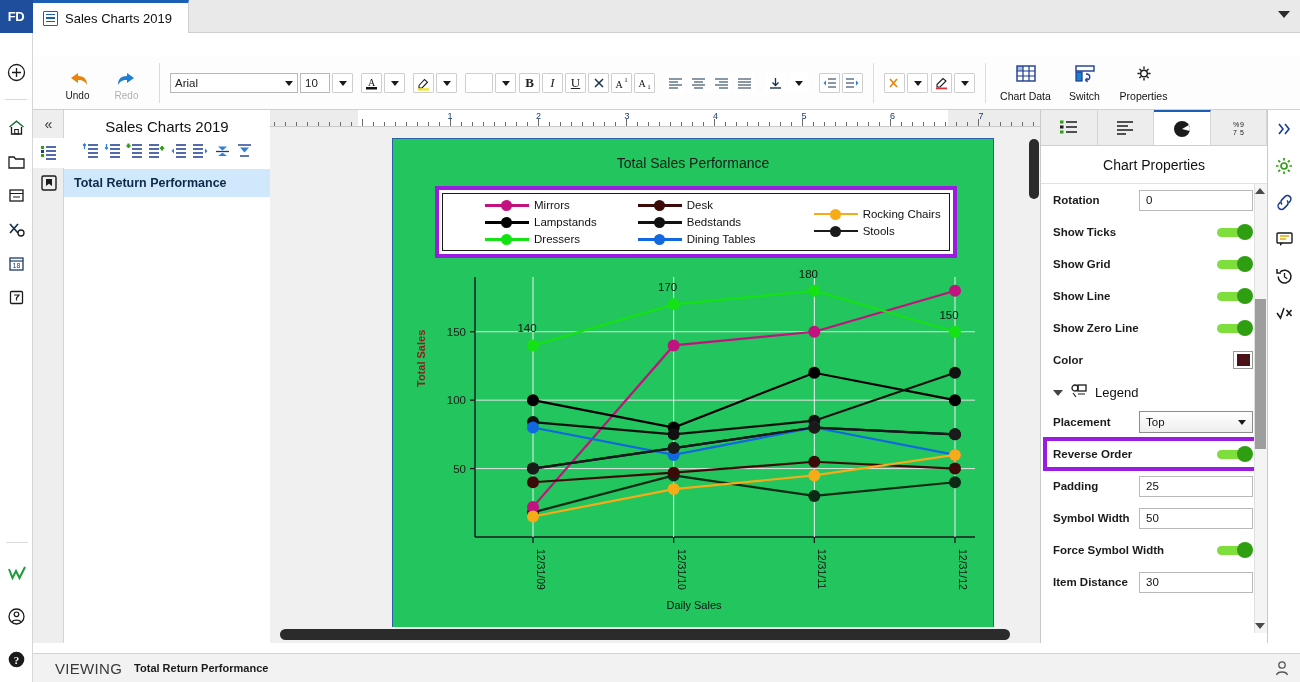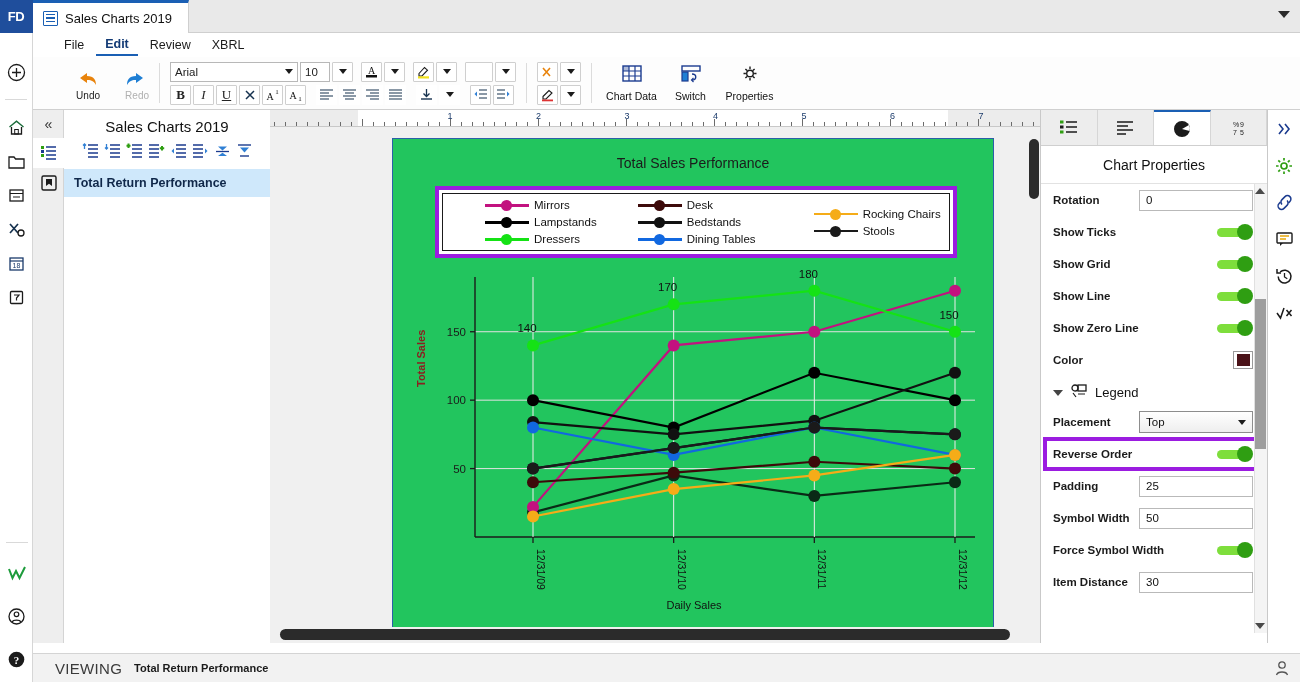--- a/index.html
+++ b/index.html
@@ -57,26 +57,26 @@
   .menu-item.active { color:#123a75; border-bottom:2px solid #1a5fb4; font-weight:bold;}
 
   
   .ribbon {
     position:absolute; left:33px; top:57px; width:1267px; height:53px;
     background:#fdfdfd; border-bottom:1px solid #d0d0d0;
     display:flex; align-items:stretch;
   }
   .rb-group { display:flex; align-items:center; padding:0 7px; gap:4px; }
   .rb-sep { width:1px; background:#dcdcdc; margin:6px 3px; }
-  .rb-big { width:45px; display:flex; flex-direction:column; align-items:flex-end; gap:1px; padding-top:3px;}
+  .rb-big { width:45px; display:flex; flex-direction:column; align-items:center; gap:1px; padding-top:3px;}
   .rb-big .lbl { font-size:10px; color:#1b1b1b; }
   .rb-big .lbl.dim { color:#b0b0b0; }
   .rb-bigicon { width:45px; display:flex; flex-direction:column; align-items:center; gap:2px; }
   .rb-bigicon .lbl { font-size:10.5px; color:#111; white-space:nowrap;}
-  .rb-col2 { display:flex; flex-direction:column; gap:3px; }
+  .rb-col2 { display:flex; flex-direction:row; gap:3px; }
   .rb-row { display:flex; gap:2px; align-items:center; }
   .btn {
     height:20px; min-width:21px; border:1px solid #cfcfcf; background:#fff;
     display:flex; align-items:center; justify-content:center; font-size:11px;
     border-radius:1px;
   }
   .btn.nb { border-color:transparent; }
   .combo {
     height:20px; border:1px solid #b8b8b8; background:#fff;
     display:flex; align-items:center; padding:0 4px; font-size:11.5px;
@@ -291,26 +291,20 @@
       <span class="tab-doc-ico">
           <i></i>
           <i></i>
           <i></i>
         </span>
       <span>Sales Charts 2019</span>
     </div>
     <div class="tabstrip-caret"></div>
   </div>
 
-  <div class="menubar">
-    <div class="menu-item">File</div>
-    <div class="menu-item active">Edit</div>
-    <div class="menu-item">Review</div>
-    <div class="menu-item">XBRL</div>
-  </div>
 
   <div class="ribbon">
 
     <div class="rb-group" style="padding-left:22px;">
       <div class="rb-big">
         <svg width="26" height="20" viewBox="0 0 26 20">
             <path d="M6 9 L13 4 L13 7 C20 7 22 11 22 16 C19 11 16 11 13 11 L13 14 Z" fill="#e8830c"></path>
           </svg>
         <span class="lbl">Undo</span>
       </div>

